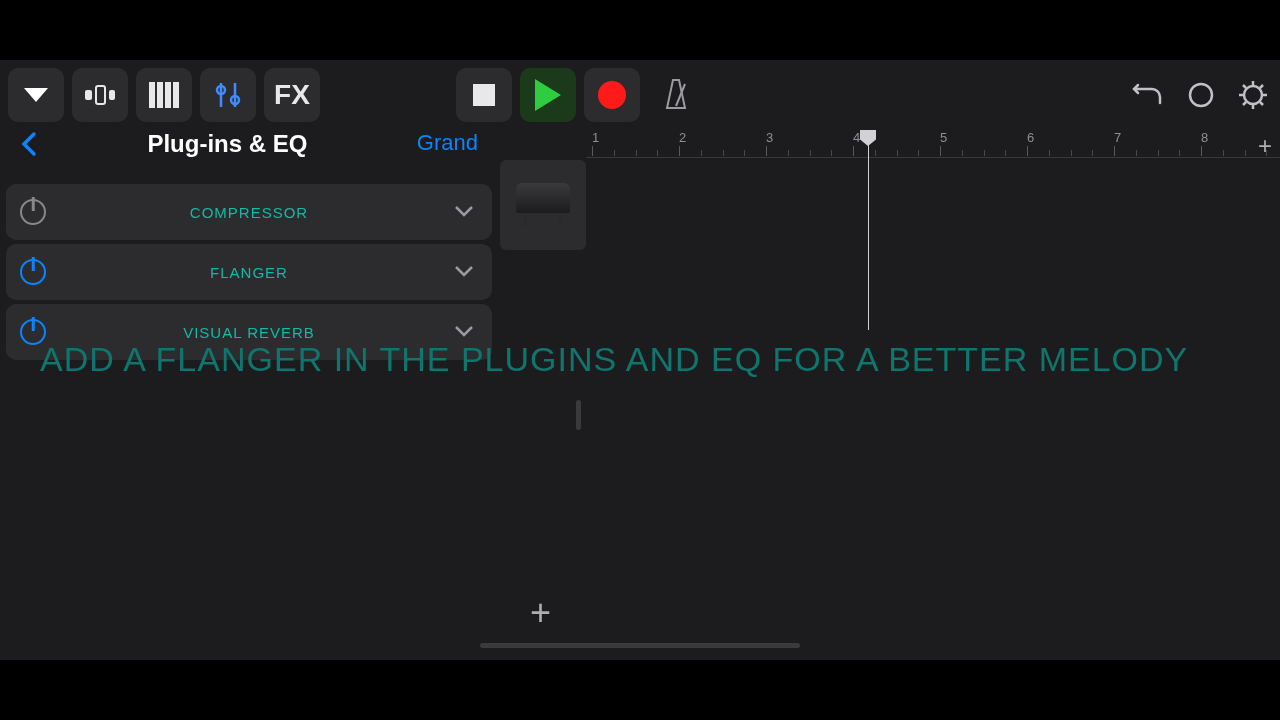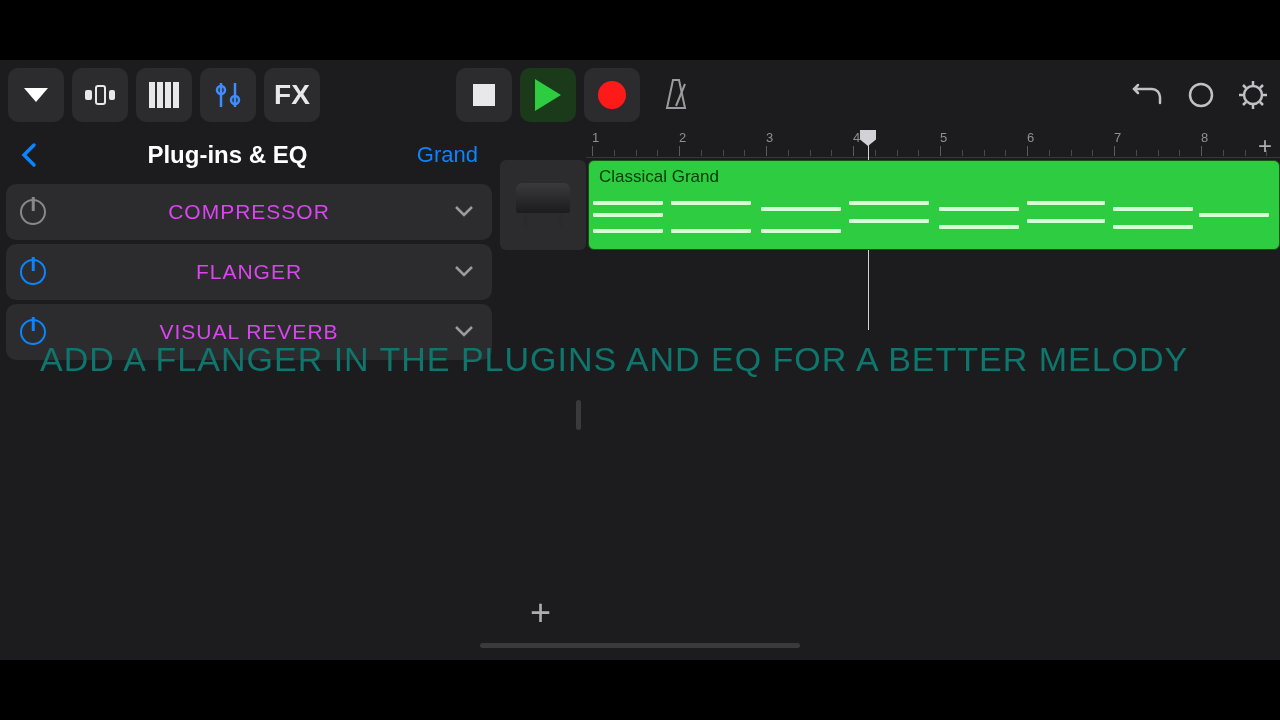--- a/index.html
+++ b/index.html
@@ -21,31 +21,31 @@
 .tb-metro-wrap { width: 56px; background: none; }
 .tb-right { position: absolute; right: 12px; display: flex; gap: 22px; align-items: center; }
 
 .icon-tri-down { width: 0; height: 0; border-left: 12px solid transparent; border-right: 12px solid transparent; border-top: 14px solid #fff; }
 .icon-stop { width: 22px; height: 22px; background: #e8e8ea; }
 .icon-play { width: 0; height: 0; border-left: 26px solid #2ecc40; border-top: 16px solid transparent; border-bottom: 16px solid transparent; }
 .icon-rec { width: 28px; height: 28px; border-radius: 50%; background: #ff1a1a; }
 
 
 .panel { position: absolute; top: 70px; left: 6px; width: 486px; background: #1c1c1e; border-radius: 10px; }
-.panel-hdr { display: flex; align-items: center; justify-content: space-between; height: 50px; padding: 0 14px; }
+.panel-hdr { display: flex; align-items: flex-start; justify-content: space-between; height: 50px; padding: 0 14px; }
 .back { color: #0a84ff; }
 .panel-title { color: #fff; font-size: 24px; font-weight: 600; }
 .edit-btn { color: #0a84ff; font-size: 22px; }
 
 .plugin { background: #2c2c2e; border-radius: 10px; margin: 4px 0; height: 56px; display: flex; align-items: center; padding: 0 14px; position: relative; }
 .pw-btn { width: 26px; height: 26px; border-radius: 50%; border: 2.5px solid #888; position: relative; }
 .pw-btn::after { content: ""; position: absolute; top: -4px; left: 50%; width: 2.5px; height: 14px; background: #888; transform: translateX(-50%); }
 .pw-btn.on { border-color: #0a84ff; }
 .pw-btn.on::after { background: #0a84ff; }
-.plugin-name { position: absolute; left: 50%; transform: translateX(-50%); color: #d946ef; font-size: 21px; letter-spacing: 1px; }
+.plugin-name { position: absolute; left: 50%; transform: translateX(-50%); color: #14b8a6; font-size: 15px; letter-spacing: 1px; }
 .chev { position: absolute; right: 18px; }
 .eq-badge { position: absolute; right: 14px; width: 34px; height: 26px; background: #0b2e5c; border-radius: 4px; display: flex; align-items: center; justify-content: center; }
 
 
 .timeline { position: absolute; top: 70px; left: 500px; right: 0; }
 .ruler { height: 28px; position: relative; border-bottom: 1px solid #38383a; margin-left: 86px; }
 .tick { position: absolute; top: 0; color: #8e8e93; font-size: 13px; }
 .tick::before { content: ""; position: absolute; top: 16px; left: 0; width: 1px; height: 10px; background: #5a5a5c; }
 .subtick { position: absolute; top: 20px; width: 1px; height: 6px; background: #48484a; }
 .playhead-marker { position: absolute; top: 0; width: 16px; height: 16px; background: #d1d1d6; clip-path: polygon(0 0, 100% 0, 100% 60%, 50% 100%, 0 60%); transform: translateX(-50%); }
@@ -222,40 +222,20 @@
       </div>
     <div class="playhead-line" style="left:368px"></div>
 
     <div class="track-row">
       <div class="track-head">
         <div class="piano-icon">
           <div class="body"></div>
             <div class="legs"></div>
         </div>
       </div>
-      <div class="region">
-        <div class="region-label">Classical Grand</div>
-
-        <div class="midi-bar" style="top:40px;left:4px;width:70px"></div>
-        <div class="midi-bar" style="top:52px;left:4px;width:70px"></div>
-        <div class="midi-bar" style="top:68px;left:4px;width:70px"></div>
-        <div class="midi-bar" style="top:40px;left:82px;width:80px"></div>
-        <div class="midi-bar" style="top:68px;left:82px;width:80px"></div>
-        <div class="midi-bar" style="top:46px;left:172px;width:80px"></div>
-        <div class="midi-bar" style="top:68px;left:172px;width:80px"></div>
-        <div class="midi-bar" style="top:40px;left:260px;width:80px"></div>
-        <div class="midi-bar" style="top:58px;left:260px;width:80px"></div>
-        <div class="midi-bar" style="top:46px;left:350px;width:80px"></div>
-        <div class="midi-bar" style="top:64px;left:350px;width:80px"></div>
-        <div class="midi-bar" style="top:40px;left:438px;width:78px"></div>
-        <div class="midi-bar" style="top:58px;left:438px;width:78px"></div>
-        <div class="midi-bar" style="top:46px;left:524px;width:80px"></div>
-        <div class="midi-bar" style="top:64px;left:524px;width:80px"></div>
-        <div class="midi-bar" style="top:52px;left:610px;width:70px"></div>
-      </div>
     </div>
   </div>
 
   <div class="vscroll"></div>
   <div class="add-track">+</div>
   <div class="scroll-hint"></div>
 </div>
 
 <div class="caption">ADD A FLANGER IN THE PLUGINS AND EQ FOR A BETTER MELODY</div>
 

